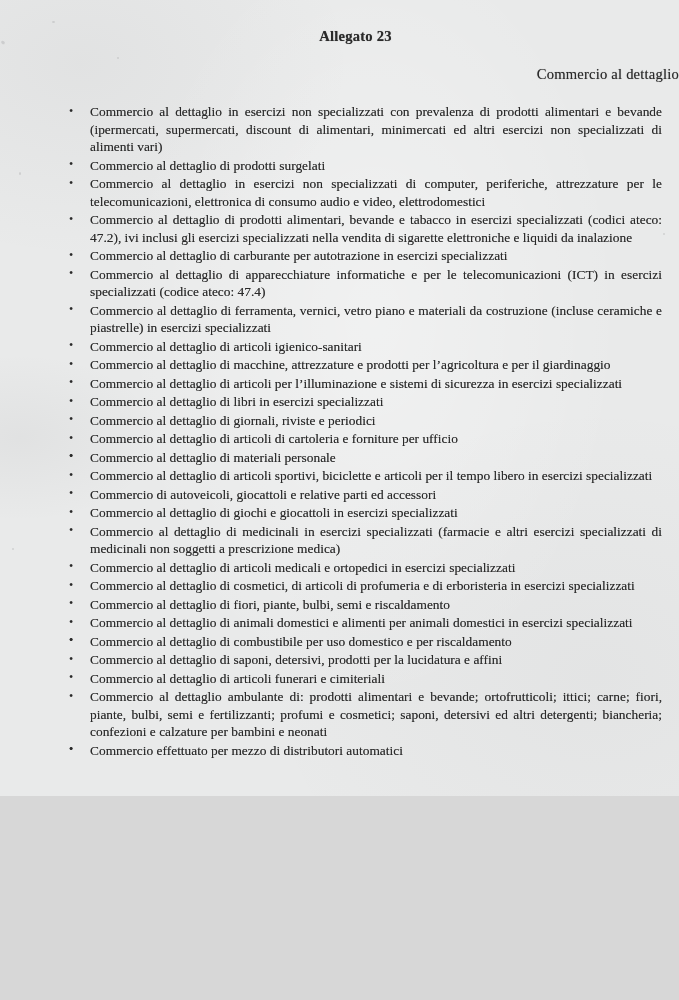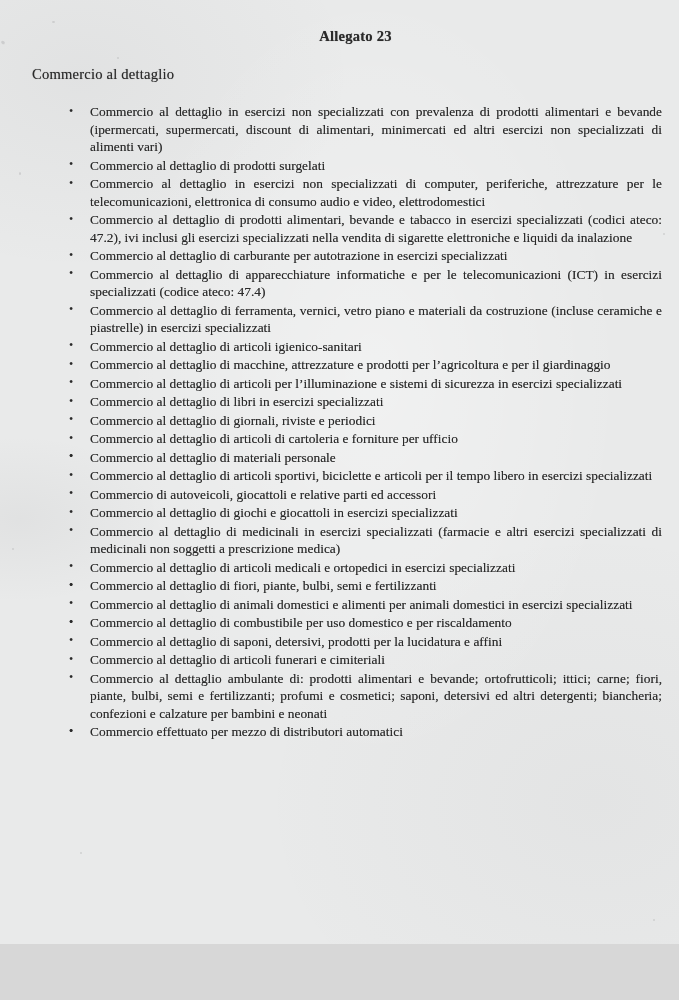--- a/index.html
+++ b/index.html
@@ -4,21 +4,21 @@
 <title>Allegato 23 - Commercio al dettaglio</title>
 <style>
   html, body {
     margin: 0;
     padding: 0;
     background: #d7d7d7;
   }
   .page {
     position: relative;
     width: 679px;
-    height: 944px;
+    height: 796px;
     margin: 0 auto;
     overflow: hidden;
     background-color: #e9eaea;
     background-image:
       radial-gradient(ellipse 420px 300px at 12% 8%, rgba(80,80,85,0.05), transparent 65%),
       radial-gradient(ellipse 520px 420px at 88% 85%, rgba(80,80,85,0.04), transparent 65%),
       radial-gradient(ellipse 360px 560px at 55% 40%, rgba(255,255,255,0.35), transparent 70%),
       radial-gradient(ellipse 200px 120px at 3% 55%, rgba(70,70,75,0.05), transparent 70%);
     font-family: "Liberation Serif", "DejaVu Serif", serif;
     color: #2a2a2a;
@@ -32,21 +32,21 @@
     text-align: center;
     letter-spacing: 0.2px;
     text-shadow: 0 0 0.7px rgba(35,35,35,0.55);
   }
   .doc-subtitle {
     margin: 0;
     padding: 20px 0 0 32px;
     font-size: 14.6px;
     line-height: 18px;
     font-weight: normal;
-    text-align: left;
+    text-align: right;
     letter-spacing: 0.2px;
     text-shadow: 0 0 0.7px rgba(35,35,35,0.5);
   }
   .category-list {
     margin: 20px 17px 0 68px;
     padding: 0;
     list-style: none;
   }
   .category-list li {
     position: relative;
@@ -114,22 +114,22 @@
       <li><span class="bullet">•</span><span>Commercio al dettaglio di libri in esercizi specializzati</span></li>
       <li><span class="bullet">•</span><span>Commercio al dettaglio di giornali, riviste e periodici</span></li>
       <li><span class="bullet">•</span><span>Commercio al dettaglio di articoli di cartoleria e forniture per ufficio</span></li>
       <li><span class="bullet">•</span></li>
       <li><span class="bullet">•</span><span>Commercio al dettaglio di materiali personale</span></li>
       <li><span class="bullet">•</span><span>Commercio al dettaglio di articoli sportivi, biciclette e articoli per il tempo libero in esercizi specializzati</span></li>
       <li><span class="bullet">•</span><span>Commercio di autoveicoli, giocattoli e relative parti ed accessori</span></li>
       <li><span class="bullet">•</span><span>Commercio al dettaglio di giochi e giocattoli in esercizi specializzati</span></li>
       <li><span class="bullet">•</span><span>Commercio al dettaglio di medicinali in esercizi specializzati (farmacie e altri esercizi specializzati di medicinali non soggetti a prescrizione medica)</span></li>
       <li><span class="bullet">•</span><span>Commercio al dettaglio di articoli medicali e ortopedici in esercizi specializzati</span></li>
-      <li><span class="bullet">•</span></li>
-      <li><span class="bullet">•</span><span>Commercio al dettaglio di fiori, piante, bulbi, semi e fertilizzanti</span></li>
+      <li><span class="bullet">•</span><span>Commercio al dettaglio di cosmetici, di articoli di profumeria e di erboristeria in esercizi specializzati</span></li>
+      <li><span class="bullet">•</span><span>Commercio al dettaglio di fiori, piante, bulbi, semi e riscaldamento</span></li>
       <li><span class="bullet">•</span><span>Commercio al dettaglio di animali domestici e alimenti per animali domestici in esercizi specializzati</span></li>
       <li><span class="bullet">•</span></li>
       <li><span class="bullet">•</span><span>Commercio al dettaglio di combustibile per uso domestico e per riscaldamento</span></li>
       <li><span class="bullet">•</span><span>Commercio al dettaglio di saponi, detersivi, prodotti per la lucidatura e affini</span></li>
       <li><span class="bullet">•</span><span>Commercio al dettaglio di articoli funerari e cimiteriali</span></li>
       <li><span class="bullet">•</span><span>Commercio al dettaglio ambulante di: prodotti alimentari e bevande; ortofrutticoli; ittici; carne; fiori, piante, bulbi, semi e fertilizzanti; profumi e cosmetici; saponi, detersivi ed altri detergenti; biancheria; confezioni e calzature per bambini e neonati</span></li>
       <li><span class="bullet">•</span></li>
       <li><span class="bullet">•</span><span>Commercio effettuato per mezzo di distributori automatici</span></li>
     </ul>
 </div>

